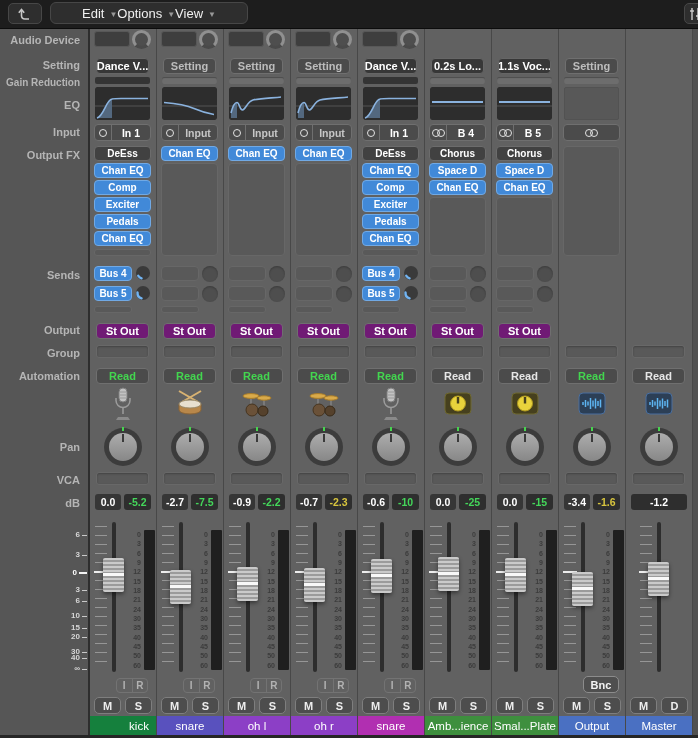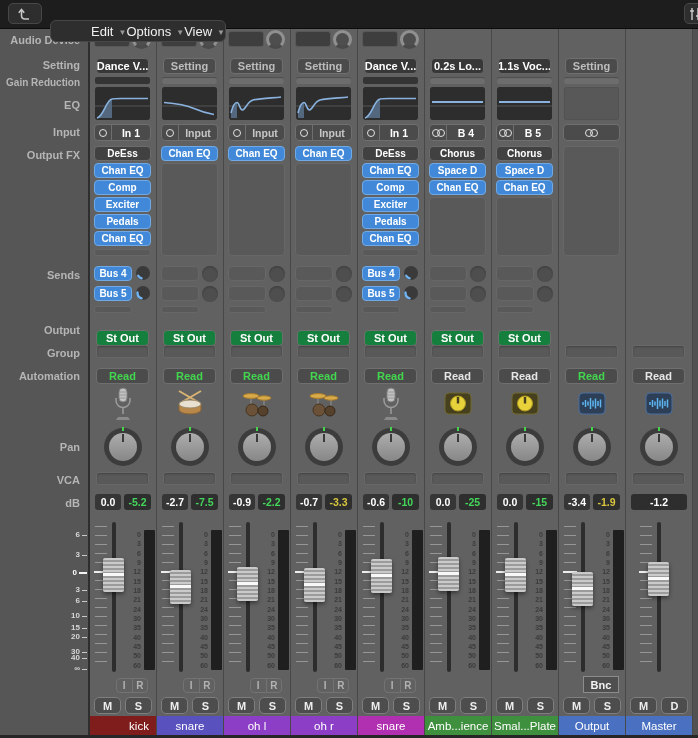--- a/index.html
+++ b/index.html
@@ -3,45 +3,45 @@
 <meta charset="utf-8">
 <style>
   html,body{margin:0;padding:0}
   body{width:698px;height:738px;position:relative;overflow:hidden;background:#616161;
        font-family:"Liberation Sans", sans-serif;-webkit-font-smoothing:antialiased}
   
   #topbar{position:absolute;left:0;top:0;width:698px;height:28px;background:#1d1d1d;border-bottom:1px solid #0c0c0c;z-index:20}
   .tbtn{position:absolute;top:3px;height:21px;background:#2e2e2e;border:1px solid #474747;border-radius:5px;display:flex;align-items:center;justify-content:center;box-sizing:border-box}
   .tbtn.back{left:8px;width:34px}
   .tbtn.mixbtn{left:684px;width:22px}
-  .menugroup{position:absolute;left:50px;top:20px;width:176px;height:22px;background:#2e2e2e;border:1px solid #474747;border-radius:6px;display:flex;align-items:center;justify-content:flex-end;box-sizing:border-box}
+  .menugroup{position:absolute;left:50px;top:2px;width:198px;height:22px;background:#2e2e2e;border:1px solid #474747;border-radius:6px;display:flex;align-items:center;justify-content:center;box-sizing:border-box}
   .menuitem{display:flex;align-items:center;gap:5px;color:#f0f0f0;font-size:13px;cursor:default}
   .chev{color:#989898;font-size:8px;transform:translateY(1px)}
   
   #labels{position:absolute;left:0;top:28px;width:90px;height:710px;background:#565656;border-right:2px solid #2e2e2e;z-index:10;box-sizing:border-box}
   .rowlabel{position:absolute;right:8px;color:#b5b5b5;font-size:11px;font-weight:bold;white-space:nowrap}
   .rowlabel.small{font-size:10px}
   .lscale{position:absolute;right:1px;display:flex;align-items:center;gap:2px;color:#d6d6d6;font-size:8px;font-weight:bold;line-height:8px}
   .lscale i{display:block;width:5px;height:1px;background:#c9c9c9}
   .lscale.zero{color:#fff}
   .lscale.zero i{width:8px;height:2px;background:#f4f4f4}
   
   #strips{position:absolute;left:90px;top:28px;width:603px;height:710px}
   #rightedge{position:absolute;left:693px;top:28px;width:5px;height:710px;background:#515151}
   #bottomedge{position:absolute;left:0;top:735px;width:698px;height:3px;background:#262626;z-index:30}
   .strip{position:absolute;top:0;width:67px;height:710px;background:#616161;border-right:1px solid #484848;box-sizing:border-box}
   .devfield{position:absolute;top:3px;left:4px;width:36px;height:16px;background:#3e3e3e;border:1px solid #585858;border-radius:3px;box-sizing:border-box}
   .devknob{position:absolute;top:2px;left:42px;width:19px;height:19px;border-radius:50%;background:#4e4e4e;border:3px solid #909090;border-bottom-color:#4a4a4a;box-sizing:border-box}
   .btn{position:absolute;left:6px;width:53px;height:16px;background:#4b4b4b;border:1px solid #6f6f6f;border-radius:4px;color:#bdbdbd;font-size:11px;font-weight:bold;display:flex;align-items:center;justify-content:center;box-sizing:border-box;white-space:nowrap;overflow:hidden}
   .btn.loaded{background:#373737;color:#fff;border-color:#666}
   .setbtn{top:30px}
-  .outbtn{top:302px;background:#15803d;color:#fff}
+  .outbtn{top:295px;background:#701a75;color:#fff}
   .autobtn{top:340px;color:#e6e6e6}
   .autobtn.green{color:#43d64f}
-  .bncbtn{top:648px;left:24px;width:36px;height:17px;background:#4f4f4f;border-color:#8c8c8c;color:#f2f2f2;border-radius:0;font-size:11px}
+  .bncbtn{top:648px;left:24px;width:36px;height:17px;background:#4f4f4f;border-color:#8c8c8c;color:#f2f2f2;border-radius:5px;font-size:11px}
   .gainbar{position:absolute;top:49px;left:5px;width:55px;height:7px;border-radius:2px}
   .gainbar.active{background:#343434}
   .gainbar.empty{background:#6d6d6d;box-shadow:inset 0 1px 1px rgba(0,0,0,.3)}
   .eqthumb{position:absolute;top:59px;left:5px;width:55px;height:33px;border-radius:2px;overflow:hidden}
   .eqthumb.empty{background:#585858;border:1px solid #525252;box-sizing:border-box}
   .inputbtn{position:absolute;top:96px;left:4px;width:57px;height:17px;background:#4b4b4b;border:1px solid #6f6f6f;border-radius:4px;display:flex;align-items:center;box-sizing:border-box}
   .inputbtn.center{justify-content:center}
   .informat{display:flex;align-items:center;justify-content:center;width:16px}
   .inputbtn.center .informat{width:auto}
   .ring{width:8px;height:8px;border:1.4px solid #e2e2e2;border-radius:50%;display:inline-block;box-sizing:border-box}
@@ -262,21 +262,21 @@
 45
 50
 60</div>
       <div class="meter"></div>
       <div class="irwrap">
         <div class="ircell">I</div>
         <div class="ircell r">R</div>
       </div>
       <div class="msbtn m">M</div>
       <div class="msbtn sbtn">S</div>
-      <div class="namebar" style="background: #7f1d1d; padding-left: 32px;">kick</div>
+      <div class="namebar" style="background: #15803d; padding-left: 32px;">kick</div>
     </div>
     <div class="strip" style="left: 67px;">
       <div class="devfield"></div>
       <div class="devknob"></div>
       <div class="btn setbtn">Setting</div>
       <div class="gainbar empty"></div>
       <div class="eqthumb"><svg width="55" height="33" viewBox="0 0 55 33">
           <rect width="55" height="33" fill="#2d2d2d" rx="2"></rect>
           <line x1="0" y1="19" x2="55" y2="19" stroke="#555" stroke-width="1"></line>
           <path d="M2,15.5 C14,16.5 24,18 32,21.5 C39,24.5 46,26.5 52,27.5" fill="none" stroke="#8ab2de" stroke-width="1.6"></path>
@@ -461,21 +461,21 @@
         </svg>
       </div>
       <div class="panknob">
         <span class="ptick"></span>
         <span class="pface">
           <span class="pnotch"></span>
         </span>
       </div>
       <div class="field vcafield"></div>
       <div class="dbbox left">-0.7</div>
-      <div class="dbbox right" style="color: rgb(216, 197, 62);">-3.3</div>
+      <div class="dbbox right" style="color: rgb(216, 197, 62);">-2.3</div>
       <div class="ruler" style="left: 5px;"></div>
       <div class="zeroline" style="left: 4px;"></div>
       <div class="ftrack" style="left: 22px;"></div>
       <div class="fcap" style="left: 13px; top: 540px;">
         <span class="fline"></span>
       </div>
       <div class="mscale">0
 3
 6
 9
@@ -755,21 +755,21 @@
         </svg>
       </div>
       <div class="panknob">
         <span class="ptick"></span>
         <span class="pface">
           <span class="pnotch"></span>
         </span>
       </div>
       <div class="field vcafield"></div>
       <div class="dbbox left">-3.4</div>
-      <div class="dbbox right" style="color: rgb(216, 197, 62);">-1.9</div>
+      <div class="dbbox right" style="color: rgb(216, 197, 62);">-1.6</div>
       <div class="ruler" style="left: 5px;"></div>
       <div class="zeroline" style="left: 4px;"></div>
       <div class="ftrack" style="left: 22px;"></div>
       <div class="fcap" style="left: 13px; top: 544px;">
         <span class="fline"></span>
       </div>
       <div class="mscale">0
 3
 6
 9

